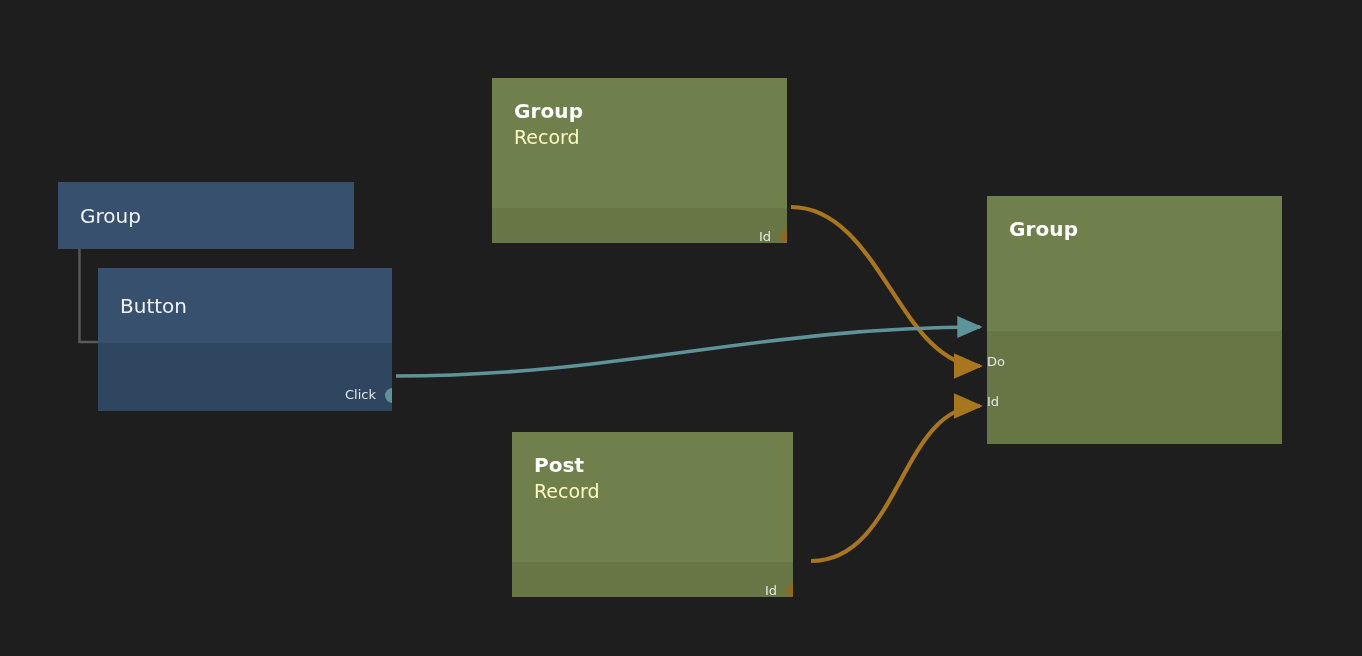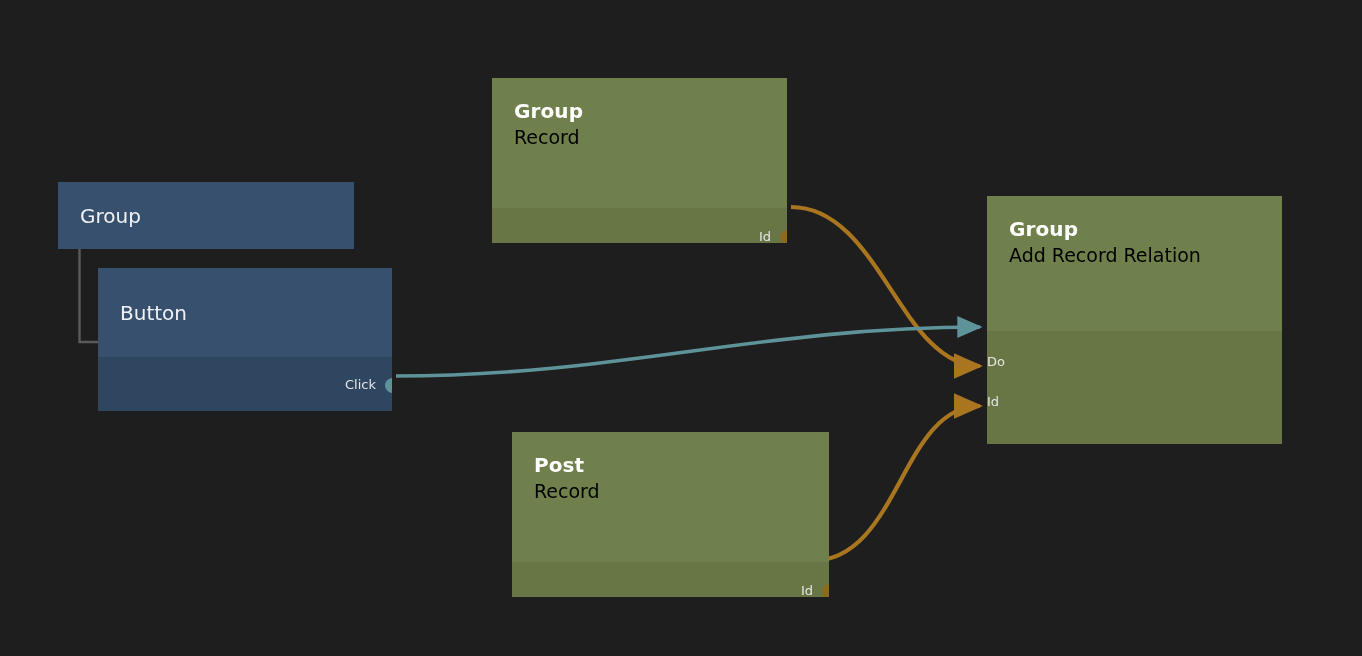--- a/index.html
+++ b/index.html
@@ -36,21 +36,21 @@
     background: #687645;
   }
   .node-green .node-title {
     color: #ffffff;
     font-size: 20px;
     line-height: 26px;
     font-weight: 600;
     letter-spacing: .1px;
   }
   .node-green .node-sub {
-    color: #000000;
+    color: #fef9c3;
     font-size: 19px;
     line-height: 26px;
     font-weight: 400;
   }
   
   .node-blue .node-head {
     background: #37506e;
   }
   .node-blue .node-body {
     background: #2e4660;
@@ -120,61 +120,60 @@
     <path d="M 9.5 0 L 9.5 96 L 34 96" fill="none" stroke="#5a5a5a" stroke-width="2.4"></path>
   </svg>
 
   <div class="node node-blue" style="left:58px; top:182px; width:296px; height:67px;">
     <div class="node-head" style="height:67px; display:flex; align-items:center; padding:0 22px;">
       <span class="node-title">Group</span>
     </div>
   </div>
 
   <div class="node node-blue" style="left:98px; top:268px; width:294px; height:143px;">
-    <div class="node-head" style="height:89px; display:flex; align-items:center; padding:0 22px;">
+    <div class="node-head" style="height:75px; display:flex; align-items:center; padding:0 22px;">
       <span class="node-title">Button</span>
     </div>
-    <div class="node-body" style="height:70px; padding-top:8px;">
+    <div class="node-body" style="height:70px; padding-top:32px;">
       <div class="port-row port-out">
         <span class="port-label">Click</span>
         <span class="port-dot teal" style="right:-7.5px; top:12.5px;"></span>
       </div>
     </div>
   </div>
 
   <div class="node node-green" style="left:492px; top:78px; width:295px; height:165px;">
     <div class="node-head" style="height:96px;">
       <div class="node-title">Group</div>
       <div class="node-sub">Record</div>
     </div>
     <div class="node-body" style="height:69px; padding-top:9px;">
       <div class="port-row port-out">
         <span class="port-label">Id</span>
         <span class="port-dot orange" style="right:-7.5px; top:12.5px;"></span>
       </div>
     </div>
   </div>
 
-  <div class="node node-green" style="left:512px; top:432px; width:317px; height:165px;">
+  <div class="node node-green" style="left:512px; top:432px; width:281px; height:165px;">
     <div class="node-head" style="height:96px;">
       <div class="node-title">Post</div>
       <div class="node-sub">Record</div>
     </div>
     <div class="node-body" style="height:69px; padding-top:9px;">
       <div class="port-row port-out">
         <span class="port-label">Id</span>
         <span class="port-dot orange" style="right:-7.5px; top:12.5px;"></span>
       </div>
     </div>
   </div>
 
   <div class="node node-green" style="left:987px; top:196px; width:295px; height:248px;">
     <div class="node-head" style="height:101px;">
       <div class="node-title">Group</div>
-      <div class="node-sub">Add Record Relation</div>
     </div>
     <div class="node-body" style="height:147px; padding-top:11px;">
       <div class="port-row port-in">
         <span class="port-label">Do</span>
       </div>
       <div class="port-row port-in">
         <span class="port-label">Id</span>
       </div>
     </div>
   </div>

